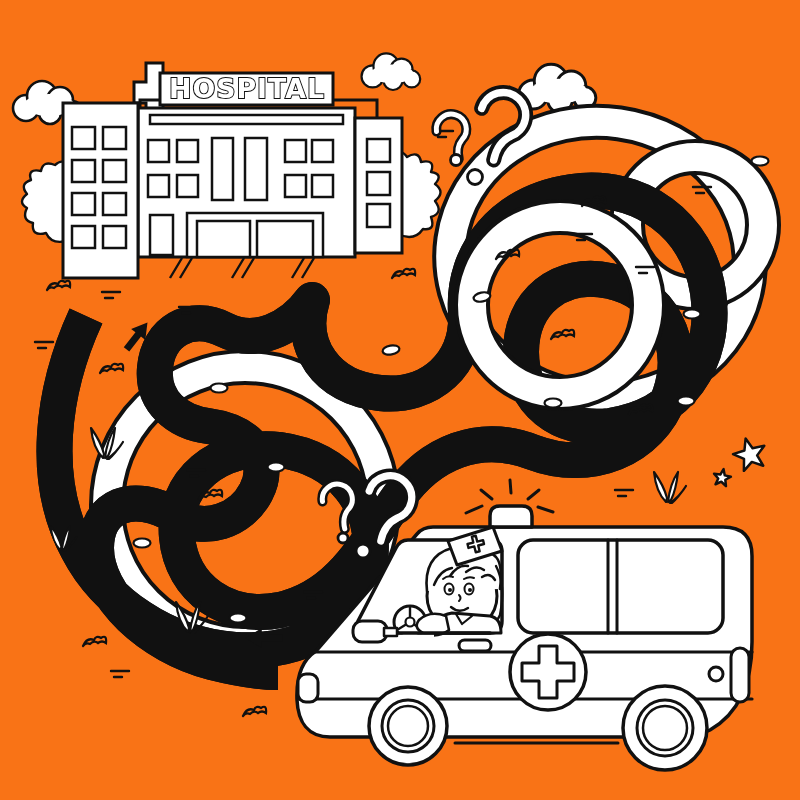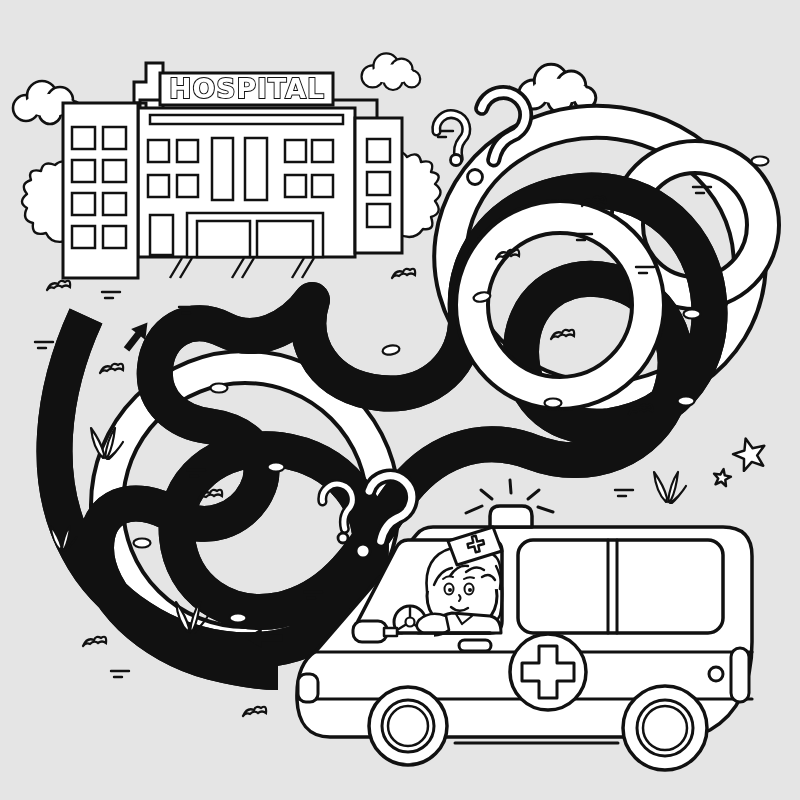--- a/index.html
+++ b/index.html
@@ -1,16 +1,16 @@
 <!DOCTYPE html>
 <html><head>
 <meta charset="utf-8">
 <style>
   html,body{margin:0;padding:0;background:#ffffff;}
-  .page{position:relative;width:800px;height:800px;background:#e5e5e5;overflow:hidden;
+  .page{position:relative;width:800px;height:800px;background:#f97316;overflow:hidden;
         font-family:"DejaVu Sans","Liberation Sans",sans-serif;}
   svg{display:block;}
 </style>
 </head>
 <body>
 
 <div class="page">
 <svg width="800" height="800" viewBox="0 0 800 800" xmlns="http://www.w3.org/2000/svg">
 
   <defs>

